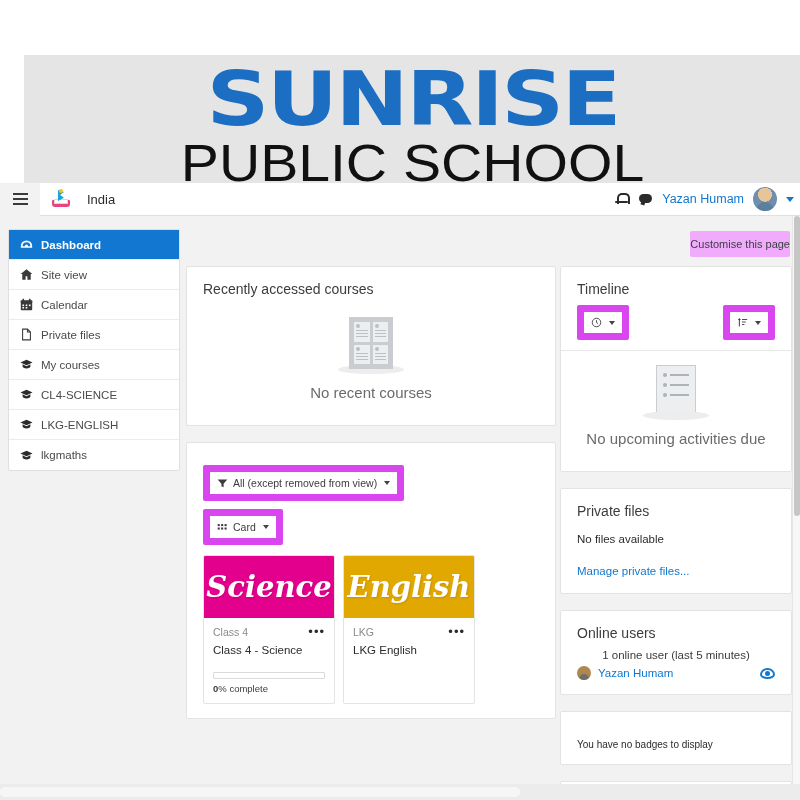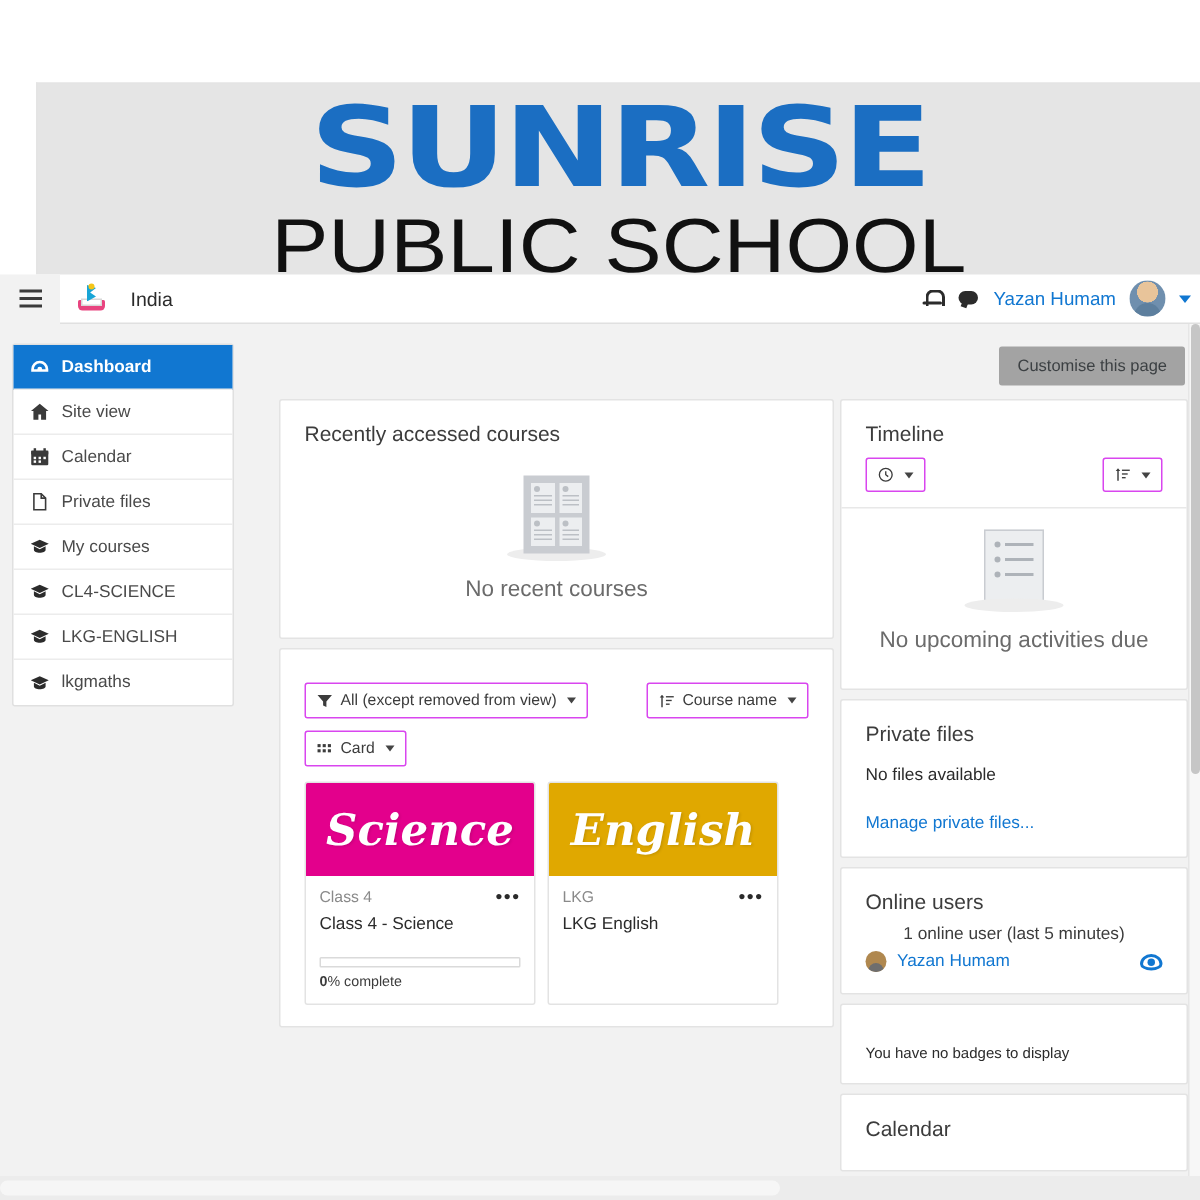--- a/index.html
+++ b/index.html
@@ -111,47 +111,47 @@
   }
 
   
   .page {
     position: absolute; left: 0; top: 216px; width: 800px; height: 568px;
     background: #f2f2f2;
   }
 
   
   .sidebar {
-    position: absolute; left: 8px; top: 13px; width: 148px;
+    position: absolute; left: 8px; top: 13px; width: 172px;
     background: #ffffff; border: 1px solid #e0e0e0; border-radius: 2px;
   }
   .nav-item {
     height: 30px; display: flex; align-items: center; gap: 8px;
     padding: 0 10px; font-size: 11.5px; color: #4a4a4a;
     border-bottom: 1px solid #ececec; cursor: pointer; white-space: nowrap;
   }
   .nav-item:last-child { border-bottom: none; }
   .nav-item.active { background: #1177d1; color: #ffffff; font-weight: bold; }
   .nav-ic { width: 14px; height: 14px; flex: 0 0 14px; display: flex; align-items: center; justify-content: center; }
   .nav-ic svg { width: 13px; height: 13px; }
 
   
   .col-main { position: absolute; left: 186px; top: 50px; width: 370px; }
   .col-side { position: absolute; left: 560px; top: 50px; width: 232px; }
 
   .btn-customise {
     position: absolute; right: 10px; top: 15px;
-    background: #a3a3a3; color: #3c4043; border: none;
-    font-size: 11px; padding: 7px 12px; border-radius: 2px;
+    background: #f0abfc; color: #3c4043; border: none;
+    font-size: 11px; padding: 7px 0; border-radius: 2px;
     font-family: "Liberation Sans", sans-serif; cursor: pointer; margin-left: 32px;
   }
 
   .card {
     background: #ffffff; border: 1px solid #e3e3e3; border-radius: 2px;
-    margin-bottom: 6px; padding: 14px 16px;
+    margin-bottom: 16px; padding: 14px 16px;
   }
   .card-title { font-size: 14px; color: #3c3c3c; margin-bottom: 6px; }
 
   
   .empty-wrap { text-align: center; padding: 14px 0 10px; }
   .empty-cap { font-size: 15px; color: #6b6b6b; margin-top: 10px; }
   .doc-grid {
     width: 44px; height: 52px; margin: 0 auto; background: #c9ccd1;
     padding: 5px; display: grid; grid-template-columns: 1fr 1fr; gap: 3px;
     position: relative;
@@ -182,33 +182,33 @@
   }
   .list-doc i::after {
     content: ""; position: absolute; left: 7px; top: 1px; right: 0; height: 2px;
     background: #aeb3b9;
   }
 
   
   .ctrl-row { display: flex; gap: 8px; margin-top: 8px; flex-wrap: wrap; }
   .ctrl {
     display: inline-flex; align-items: center; gap: 5px;
-    border: 1px solid #d946ef; background: #ffffff; border-radius: 2px;
+    border: 7px solid #d946ef; background: #ffffff; border-radius: 2px;
     font-size: 10.5px; color: #3c3c3c; padding: 5px 7px; cursor: pointer;
     font-family: "Liberation Sans", sans-serif; white-space: nowrap;
   }
   .ctrl .cv { width: 0; height: 0; border-left: 3.5px solid transparent;
     border-right: 3.5px solid transparent; border-top: 4px solid #444; margin-left: 2px; }
   .ctrl svg { width: 11px; height: 11px; }
   .ctrl-sort { margin-left: auto; }
 
   
   .courses { display: flex; flex-wrap: wrap; gap: 8px; margin-top: 10px; }
   .course {
-    width: 154px; background: #ffffff; border: 1px solid #e3e3e3; border-radius: 2px;
+    width: 132px; background: #ffffff; border: 1px solid #e3e3e3; border-radius: 2px;
     overflow: hidden; cursor: pointer;
   }
   .course-banner {
     height: 62px; display: flex; align-items: center; justify-content: center;
   }
   .banner-text {
     font-family: "DejaVu Serif", serif; font-style: italic; font-weight: bold;
     font-size: 29px; color: #ffffff; letter-spacing: 0px;
     text-shadow: 1px 1px 2px rgba(0,0,0,0.12);
   }
@@ -407,30 +407,20 @@
 
         <div class="ctrl-row">
           <div class="ctrl">
             <svg viewBox="0 0 16 16" fill="#3c3c3c">
                 <path d="M1 2h14l-5.4 6.3v5.2L6.4 12V8.3L1 2z"></path>
               </svg>
             <span>All (except removed from view)</span>
             <span class="cv"></span>
           </div>
 
-          <div class="ctrl ctrl-sort">
-            <svg viewBox="0 0 16 16" fill="#3c3c3c">
-                <path d="M3.4 1.6L1.2 4.4h1.5v9.3h1.4V4.4h1.5L3.4 1.6z"></path>
-                <rect x="7.2" y="3" width="7.6" height="1.3"></rect>
-                <rect x="7.2" y="6.6" width="5.6" height="1.3"></rect>
-                <rect x="7.2" y="10.2" width="3.6" height="1.3"></rect>
-              </svg>
-            <span>Course name</span>
-            <span class="cv"></span>
-          </div>
         </div>
 
         <div class="ctrl-row">
           <div class="ctrl">
             <svg viewBox="0 0 16 16" fill="#3c3c3c">
                 <g>
                   <rect x="1" y="3" width="3" height="3"></rect>
                   <rect x="6" y="3" width="3" height="3"></rect>
                   <rect x="11" y="3" width="3" height="3"></rect>
                   <rect x="1" y="8" width="3" height="3"></rect>

